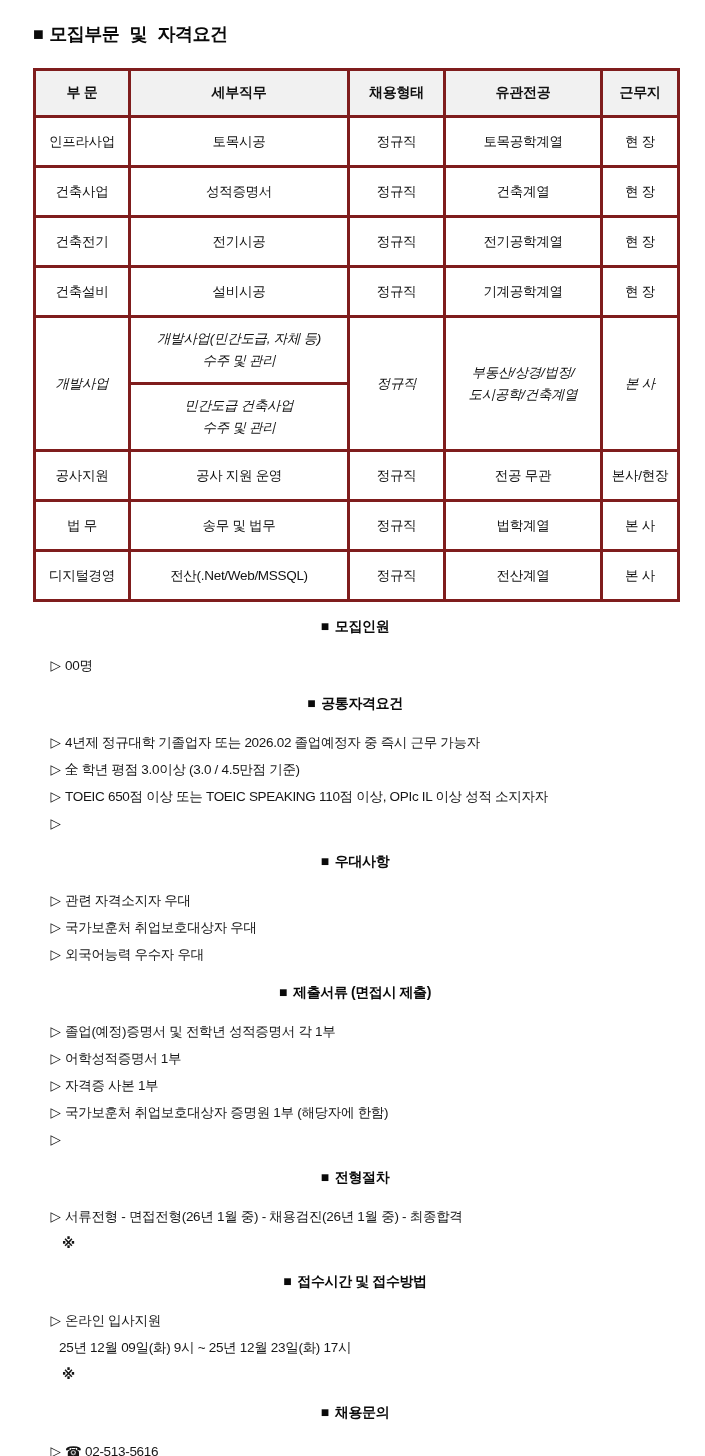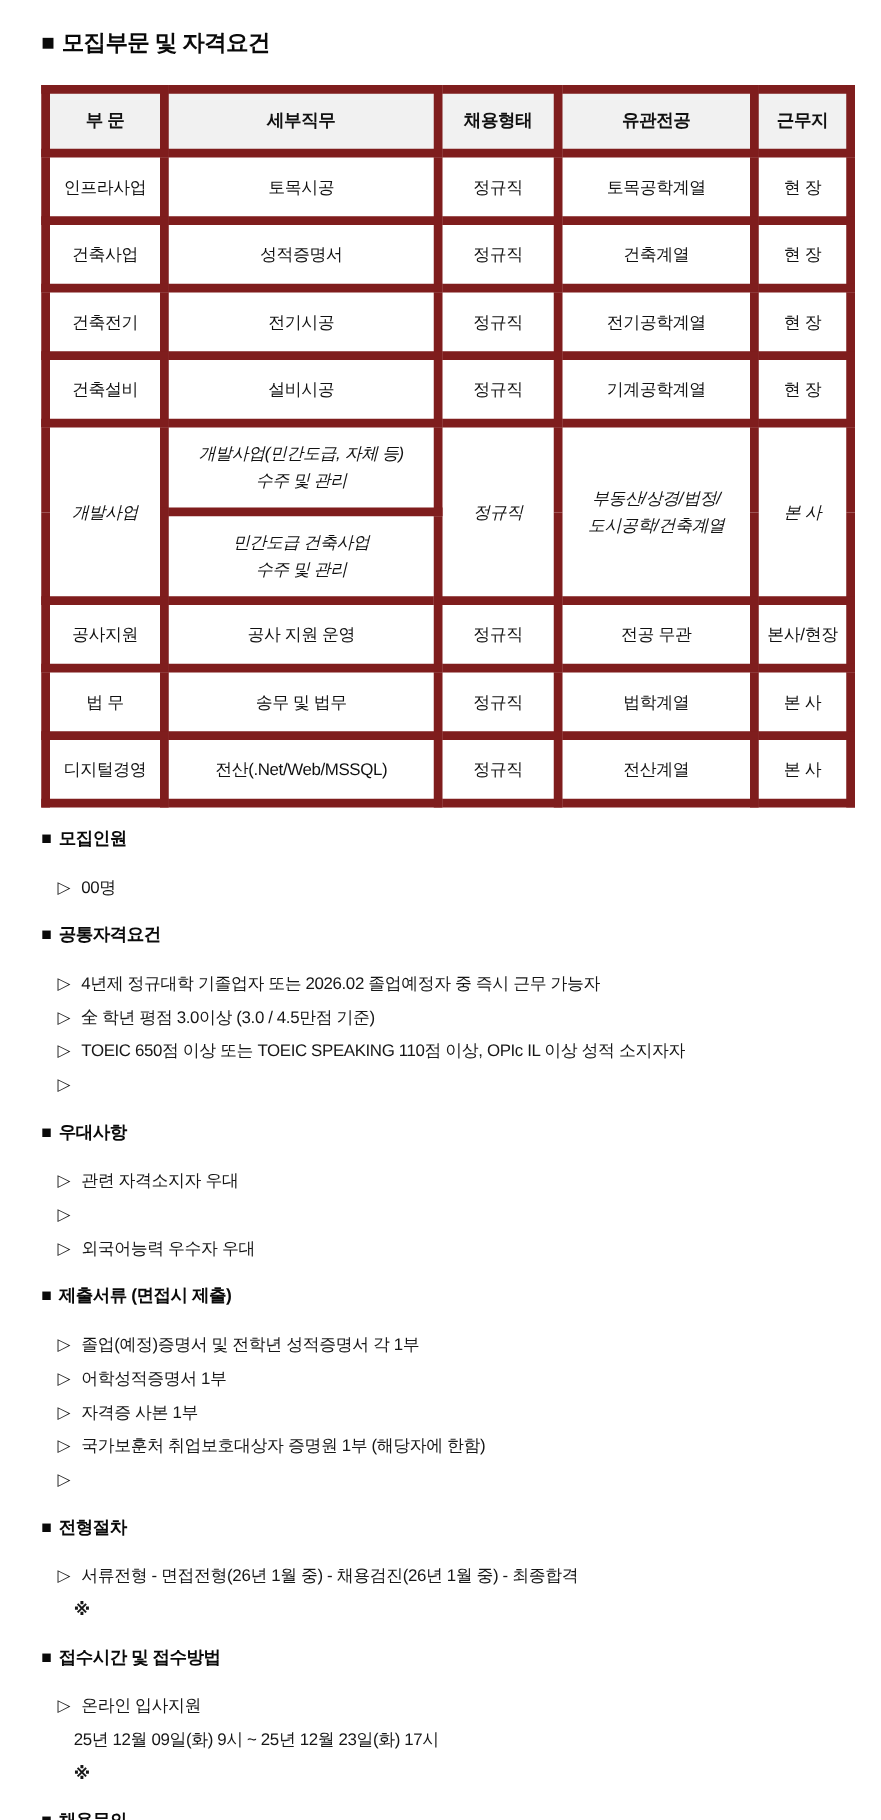--- a/index.html
+++ b/index.html
@@ -6,48 +6,48 @@
   body {
     width:705px;
     font-family:"Liberation Sans","DejaVu Sans",sans-serif;
     color:#111;
     -webkit-font-smoothing:antialiased;
   }
   .page { padding:16px 28px 30px 33px; }
 
   .doc-title {
     font-size:18px; font-weight:bold; letter-spacing:-0.5px;
-    margin:6px 0 22px 0; color:#0a0a0a;
+    margin:6px 0 22px 0; color:#0a0a0a;font-family:Liberation Mono, monospace;
   }
   .doc-title .bullet { margin-right:6px; }
 
   table.recruit {
     border-collapse:collapse; table-layout:fixed; width:644px;
   }
   table.recruit col.c1 { width:95px; }
   table.recruit col.c2 { width:219px; }
   table.recruit col.c3 { width:96px; }
   table.recruit col.c4 { width:157px; }
   table.recruit col.c5 { width:77px; }
   table.recruit th, table.recruit td {
-    border:7px solid #7f1d1d;
+    border:3px solid #7f1d1d;
     text-align:center; vertical-align:middle;
     font-size:13.5px; letter-spacing:-0.3px;
     padding:3px 2px; color:#111;
   }
   table.recruit th {
     background:#f1f1f1; font-weight:bold; height:38px; font-size:14px;
   }
   table.recruit td { height:41px; }
   table.recruit tr.dev-top td, table.recruit tr.dev-bottom td { height:58px;font-style:italic; }
   .preline { white-space:pre-line; line-height:22px; }
   td.light-bottom { border-bottom:1px solid #aaa; }
-  tr.dev-bottom td.light-top { border-top:4px solid #4d7c0f; }
-
-  .section { margin-top:14px; }
+  tr.dev-bottom td.light-top { border-top:1px solid #4d7c0f; }
+
+  .section { margin-top:14px;text-align:center; }
   .sec-heading {
     font-size:14px; font-weight:bold; letter-spacing:-0.4px;
     line-height:20px; margin:14px 0 16px 0; color:#0a0a0a;
   }
   .sec-heading .bullet { margin-right:6px; }
 
   .item {
     display:flex; align-items:flex-start;
     font-size:13.5px; letter-spacing:-0.3px;
     line-height:27px; padding-left:13px; color:#161616;
@@ -183,20 +183,21 @@
   <div class="section">
     <div class="sec-heading">
       <span class="bullet">■</span><span>우대사항</span>
     </div>
     <div class="item">
       <span class="marker">▷</span>
       <span class="txt">관련 자격소지자 우대</span>
     </div>
     <div class="item">
       <span class="marker">▷</span>
+      <span class="txt">국가보훈처 취업보호대상자 우대</span>
     </div>
     <div class="item">
       <span class="marker">▷</span>
       <span class="txt">외국어능력 우수자 우대</span>
     </div>
   </div>
 
   <div class="section">
     <div class="sec-heading">
       <span class="bullet">■</span><span>제출서류 (면접시 제출)</span>

